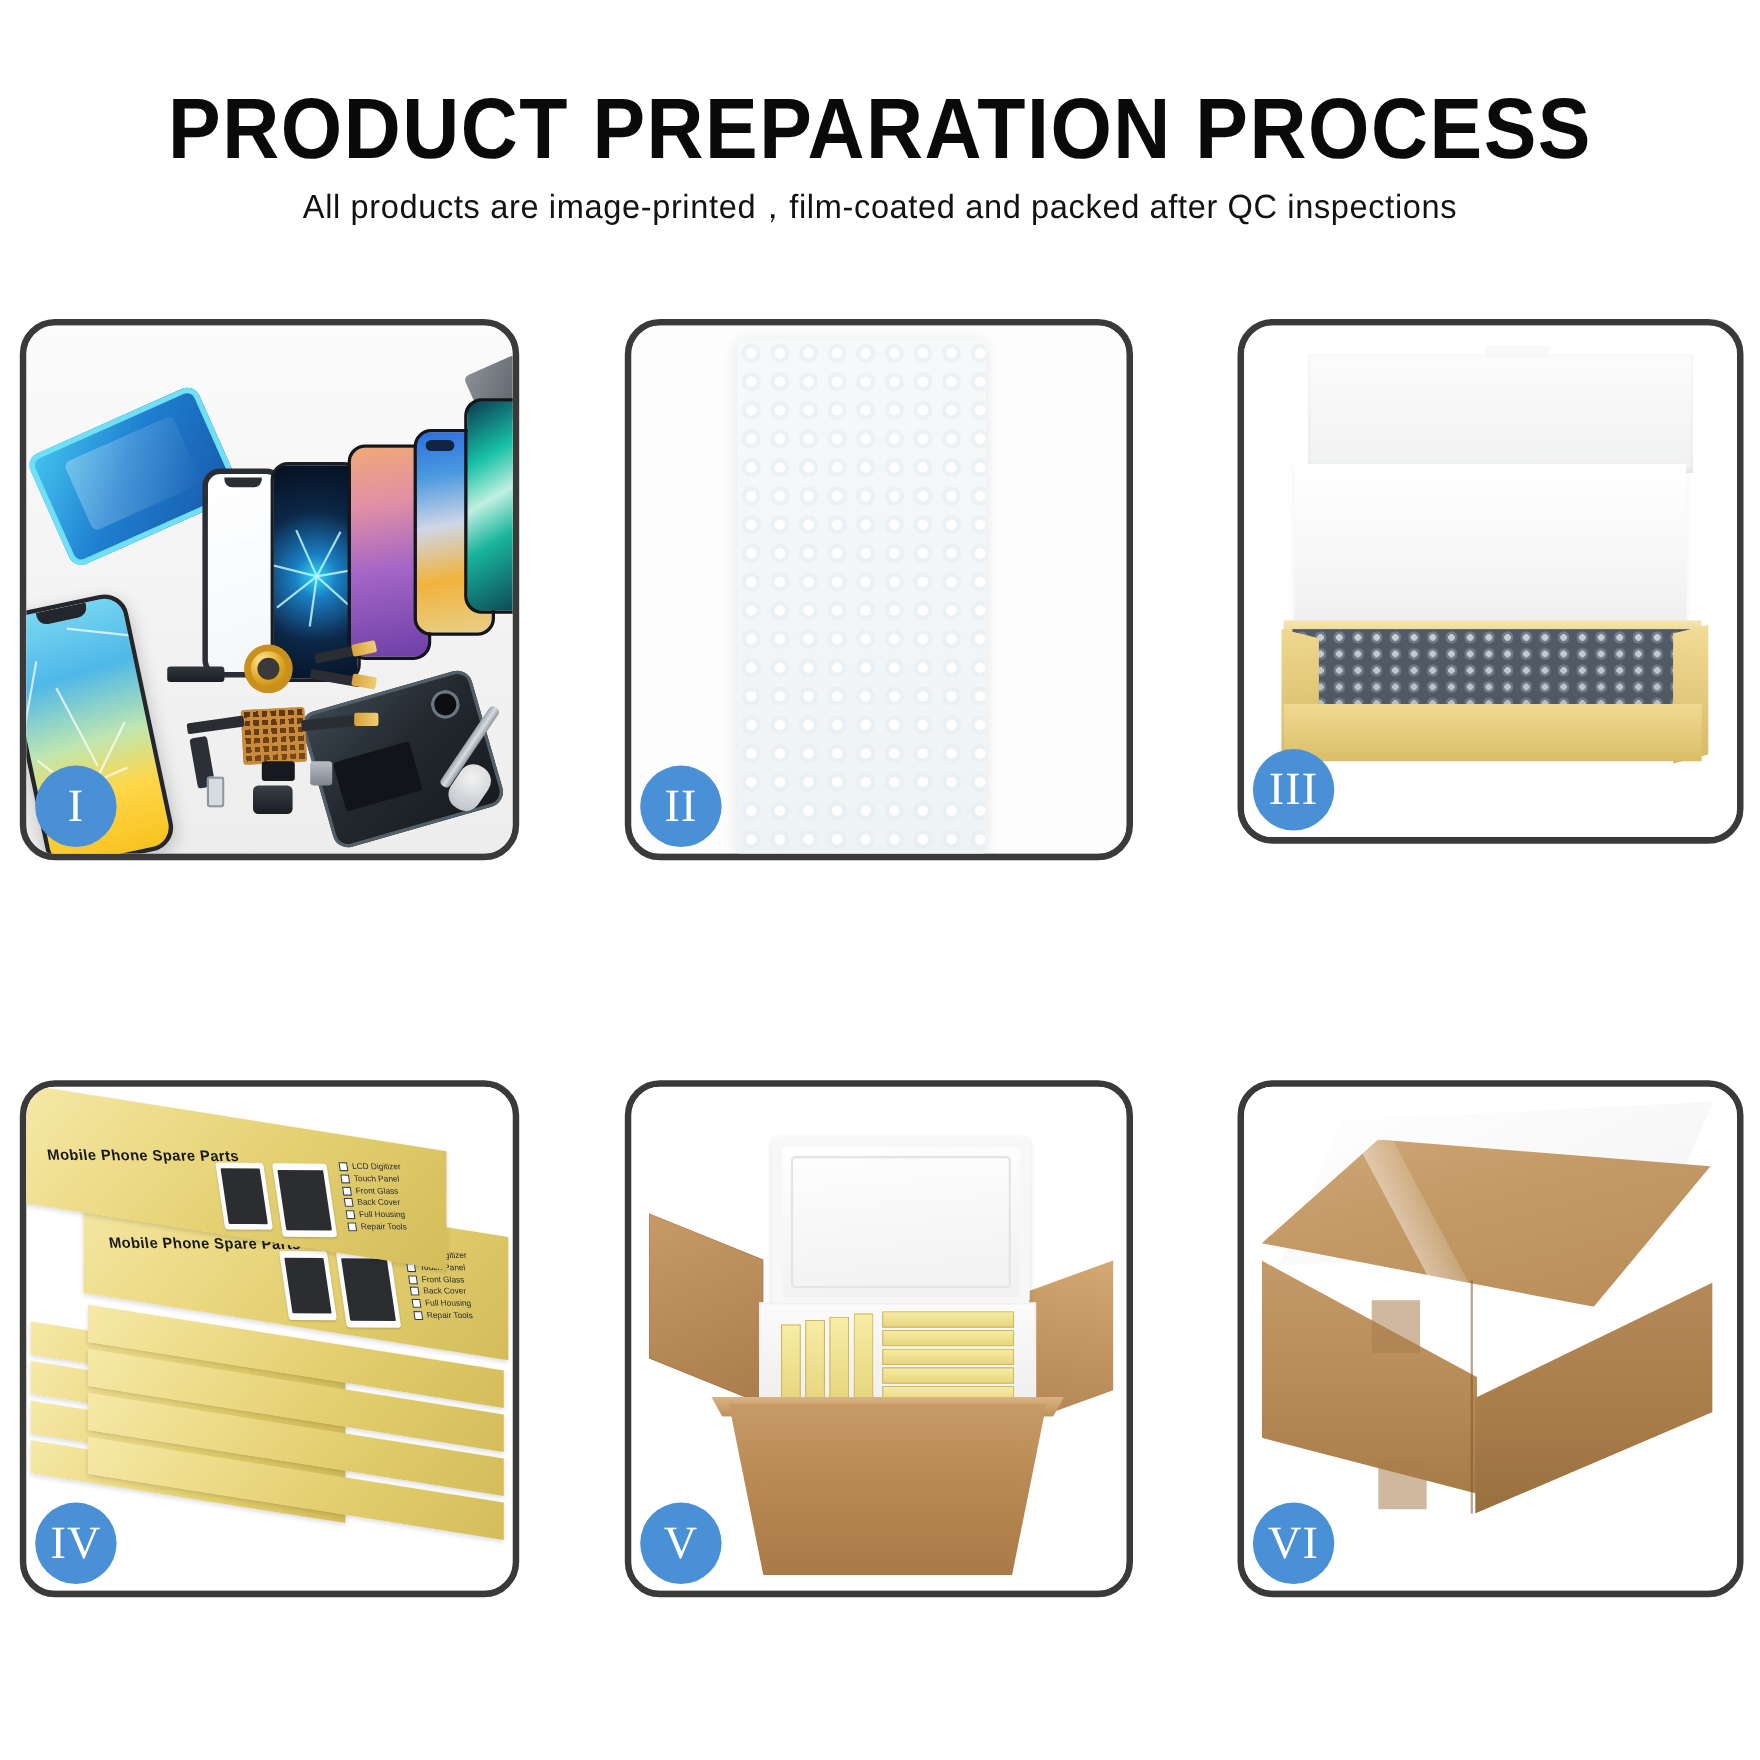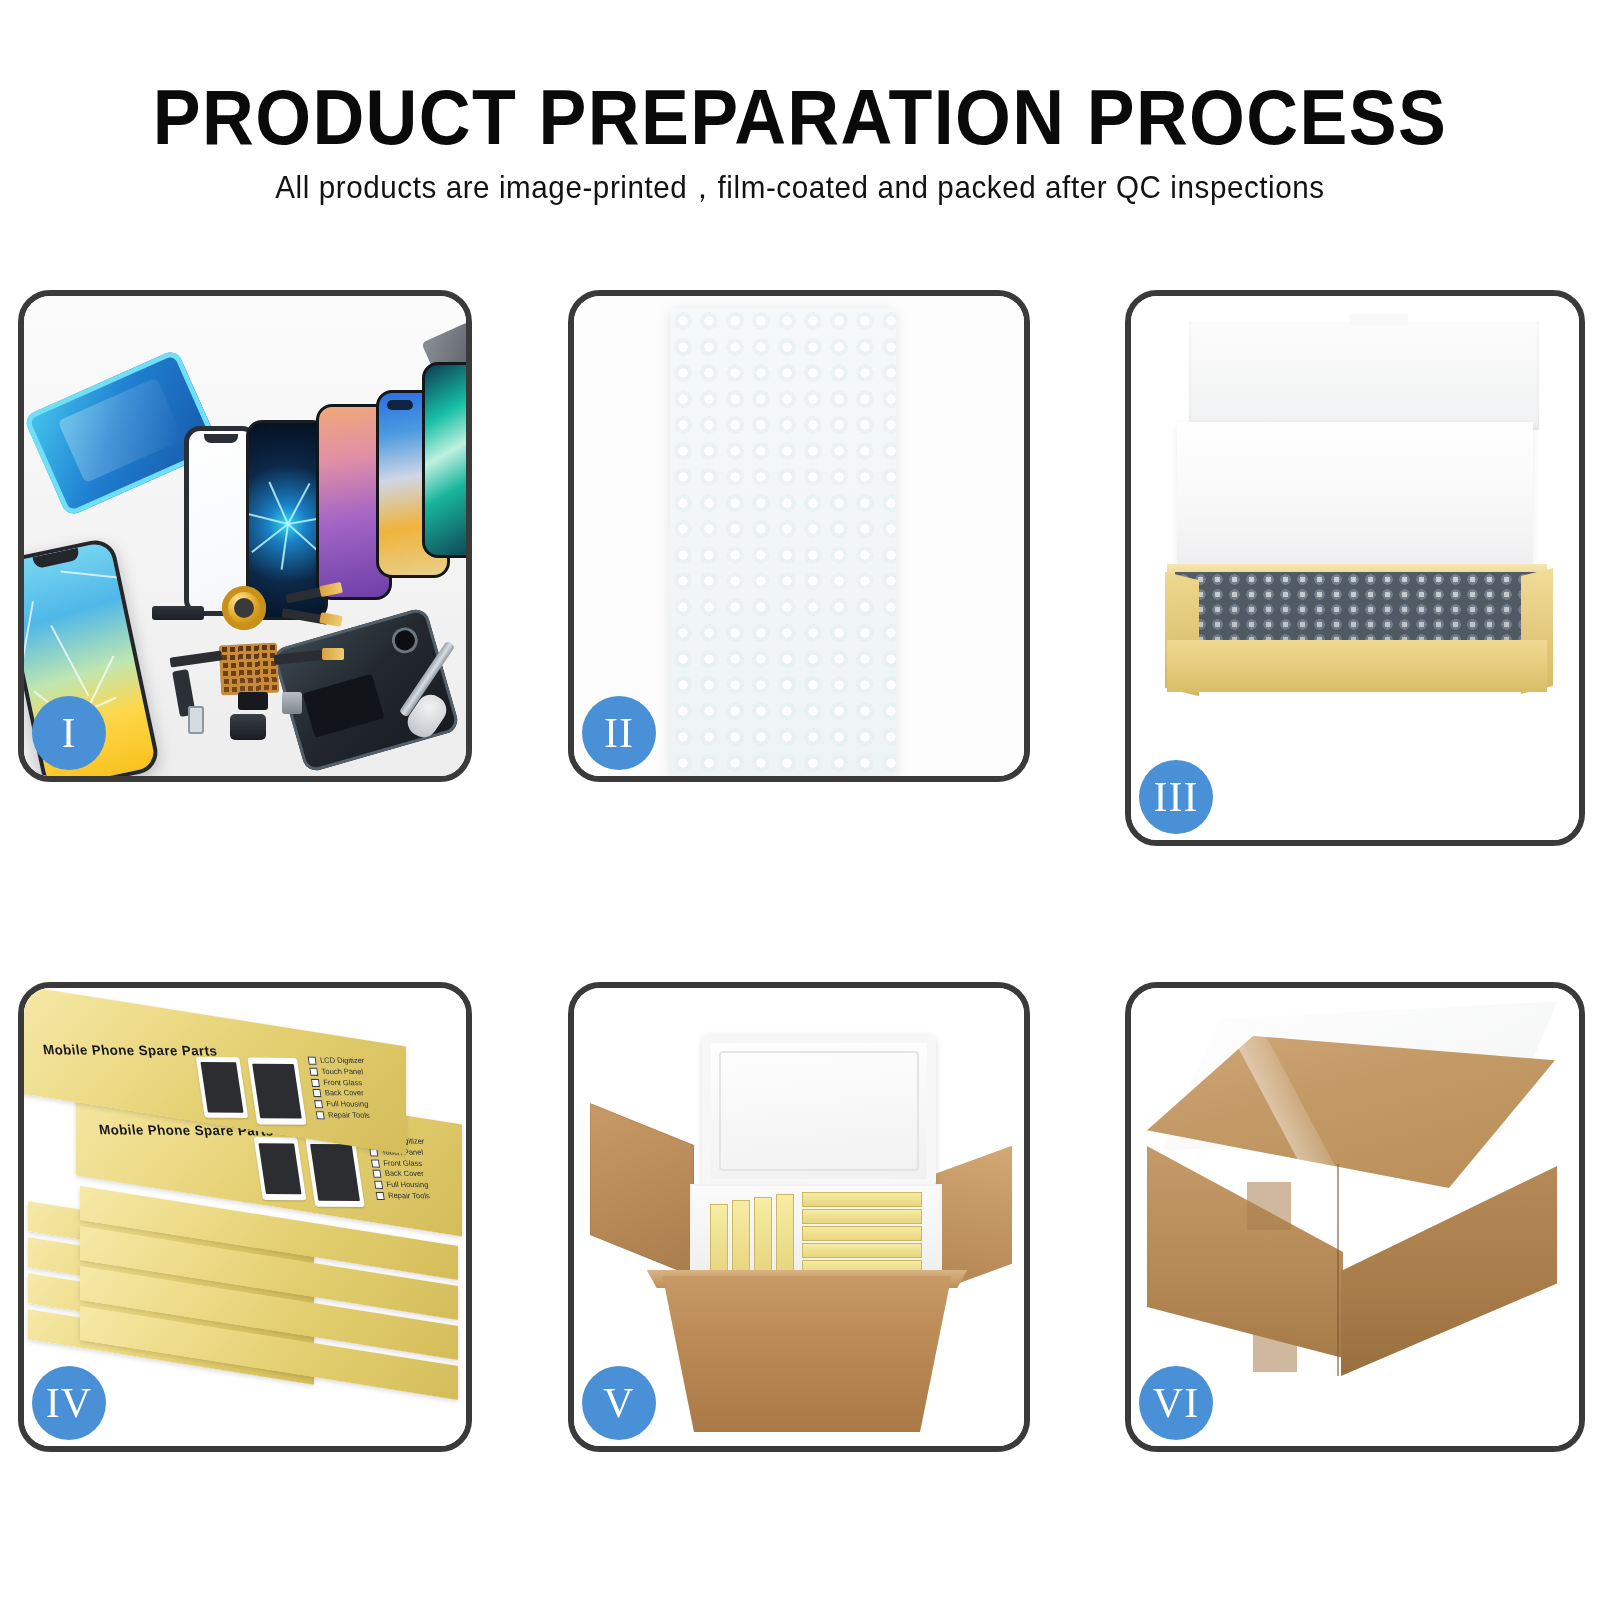--- a/index.html
+++ b/index.html
@@ -407,21 +407,21 @@
     <div class="lcdgoldtab" style="left:152px;top:396px;width:28px;height:40px;transform:rotate(-10deg);"></div>
     <div class="lcdgoldtab" style="left:266px;top:392px;width:26px;height:44px;transform:rotate(8deg);"></div>
     <div class="comp" style="position:absolute;left:196px;top:202px;width:20px;height:16px;background:#dfe5e9;border-radius:2px;"></div>
     <div class="pinktag"></div>
     <div class="bubblepack"></div>
     <div class="bubbleoverlay"></div>
   </div>
   <div class="badge" style="left:8px; bottom:6px;">II</div>
 </div>
 
-<div class="panel" style="left:1125px; top:290px; width:460px; height:556px;">
+<div class="panel" style="left:1125px; top:290px; width:460px; height:477px;">
   <div class="panel-inner">
     <div class="p3bg"></div>
     <div class="lidback"></div>
     <div class="lidfront"></div>
     <div class="boxtoplip"></div>
     <div class="bubbletray"></div>
     <div class="boxleftend"></div>
     <div class="boxrightend"></div>
     <div class="boxfrontface"></div>
   </div>

